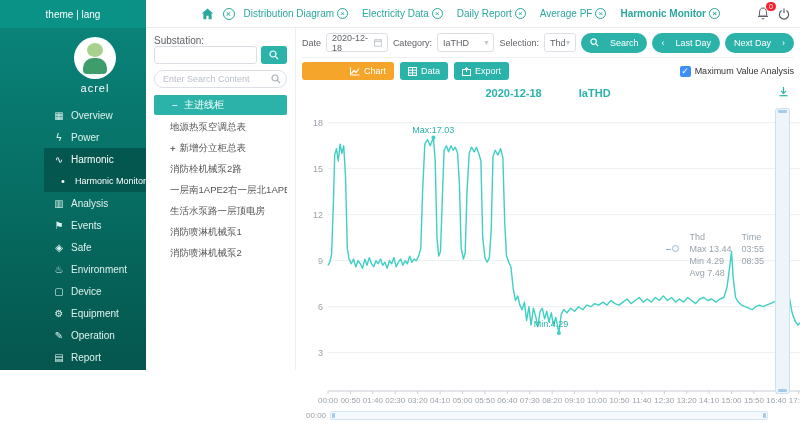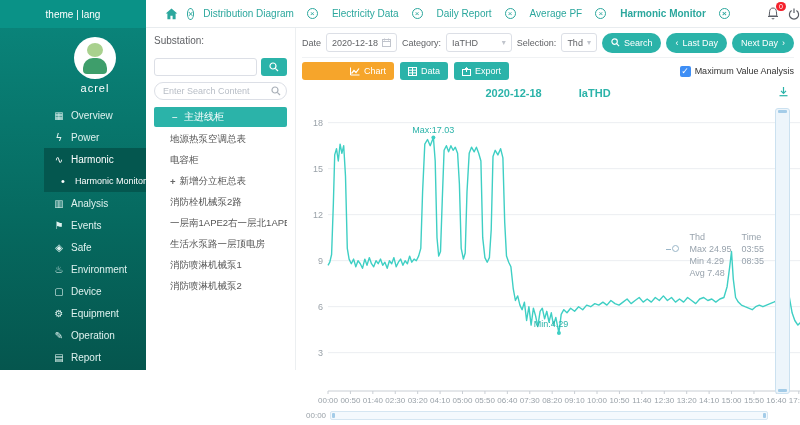--- a/index.html
+++ b/index.html
@@ -23,51 +23,51 @@
   .side-item.sub { font-size:9px; padding-left:13px; }
   .side-item.sub .side-icon { font-size:11px; }
 
   
   .right-col { flex:1; min-width:0; display:flex; flex-direction:column; }
   .topbar { height:28px; background:#fff; border-bottom:1px solid #E8ECEF; display:flex; align-items:center; gap:9px; padding:0 10px; }
   .tb-spacer { flex:1; }
   .icon-btn { display:flex; align-items:center; cursor:pointer; }
   .circle-x { width:12px; height:12px; border:1px solid #2BA79D; border-radius:50%; color:#2BA79D; font-size:9px; line-height:10px; text-align:center; cursor:pointer; }
   .tabs { display:flex; gap:14px; margin-right:28px; }
-  .tab { display:flex; align-items:center; gap:13px; color:#2BA79D; height:28px; cursor:pointer; white-space:nowrap; }
+  .tab { display:flex; align-items:center; gap:3px; color:#2BA79D; height:28px; cursor:pointer; white-space:nowrap; }
   .tab.active { font-weight:bold; }
   .tab-close { width:11px; height:11px; border:1px solid #2BA79D; border-radius:50%; font-size:8px; line-height:9px; text-align:center; }
   .bell-wrap { position:relative; cursor:pointer; }
   .badge { position:absolute; top:-5px; right:-7px; background:#F5222D; color:#fff; border-radius:7px; font-size:7px; line-height:9px; padding:0 3px; }
 
   .content { flex:1; min-height:0; display:flex; }
 
   
   .tree-panel { flex:0 0 150px; border-right:1px solid #ECEFF1; padding:7px 8px; overflow:hidden; }
-  .sub-label { color:#606266; margin-bottom:12px; }
+  .sub-label { color:#606266; margin-bottom:0; }
   .sub-row { display:flex; gap:4px; margin-bottom:6px; }
   .sub-input { flex:1; min-width:0; height:18px; border:1px solid #DCDFE6; border-radius:3px; padding:0 4px; font-size:9px; }
   .sub-search-btn { width:26px; height:18px; background:#2BB3A9; border:none; border-radius:3px; display:flex; align-items:center; justify-content:center; cursor:pointer; }
   .search-wrap { position:relative; margin-bottom:7px; }
   .search-input { width:100%; height:18px; border:1px solid #DCDFE6; border-radius:9px; padding:0 18px 0 8px; font-size:9px; }
   .search-input::placeholder { color:#B8BEC6; }
   .search-icon-abs { position:absolute; right:6px; top:4px; }
   .tree-root { height:20px; background:#2BB3A9; color:#fff; display:flex; align-items:center; gap:6px; padding-left:18px; border-radius:2px; cursor:pointer; margin-bottom:2px; }
   .tree-item { height:21px; display:flex; align-items:center; padding-left:16px; font-size:9.5px; color:#555; white-space:nowrap; cursor:pointer; overflow:hidden; }
   .tree-plus { margin-right:4px; font-weight:bold; color:#666; }
 
   
   .main { flex:1; min-width:0; display:flex; flex-direction:column; padding:0 6px; }
   .row1 { display:flex; align-items:center; gap:5px; height:30px; border-bottom:1px solid #F0F2F4; font-size:9px; flex:0 0 30px; }
   .lbl { color:#606266; white-space:nowrap; }
   .date-box { display:flex; align-items:center; justify-content:space-between; width:82px; height:19px; border:1px solid #DCDFE6; border-radius:3px; padding:0 5px; color:#606266; cursor:pointer; }
   .select-box { display:flex; align-items:center; justify-content:space-between; height:19px; border:1px solid #DCDFE6; border-radius:3px; padding:0 5px; color:#606266; cursor:pointer; }
   .sel-cat { width:76px; } .sel-small { width:40px; }
   .caret { color:#C0C4CC; font-size:8px; }
-  .pill { display:flex; align-items:center; gap:4px; background:#2BB3A9; color:#fff; border:none; border-radius:10px; height:20px; padding:0 9px; font-size:9px; cursor:pointer; white-space:nowrap; }
+  .pill { display:flex; align-items:center; gap:11px; background:#2BB3A9; color:#fff; border:none; border-radius:10px; height:20px; padding:0 9px; font-size:9px; cursor:pointer; white-space:nowrap; }
   .row2 { display:flex; align-items:center; gap:6px; height:26px; flex:0 0 26px; }
   .btn-sq { display:flex; align-items:center; gap:4px; color:#fff; border:none; border-radius:3px; height:18px; padding:0 8px; font-size:9px; cursor:pointer; }
   .btn-chart { background:#F6A52B;padding-left:48px; }
   .btn-data,.btn-export { background:#2BB3A9; }
   .chk-wrap { margin-left:auto; display:flex; align-items:center; gap:4px; font-size:9px; color:#333; cursor:pointer; white-space:nowrap; }
   .chk { width:11px; height:11px; background:#3E8EF5; border-radius:2px; color:#fff; font-size:9px; line-height:11px; text-align:center; }
 
   
   .chart-card { flex:1; position:relative; padding-top:3px; }
   .chart-title { text-align:center; font-size:11px; font-weight:bold; color:#2BB3A9; height:16px; }
@@ -225,23 +225,20 @@
               </svg>
           </span>
         </div>
         <div class="tree">
           <div class="tree-root">
               <span>−</span>
               <span>主进线柜</span>
             </div>
           <div class="tree-item">
               <span>地源热泵空调总表</span>
-            </div>
-          <div class="tree-item">
-              <span>电容柜</span>
             </div>
           <div class="tree-item">
               <span class="tree-plus">+</span>
               <span>新增分立柜总表</span>
             </div>
           <div class="tree-item">
               <span>消防栓机械泵2路</span>
             </div>
           <div class="tree-item">
               <span>一层南1APE2右一层北1APE1左</span>
@@ -408,21 +405,21 @@
             </svg>
           <div class="vzoom">
             <div class="vz-handle vz-top"></div>
             <div class="vz-handle vz-bottom"></div>
           </div>
           <div class="tooltip">
             <span class="tt-marker"></span>
             <div class="tt-grid">
               <span>Thd</span>
                 <span>Time</span>
-              <span>Max 24.95</span>
+              <span>Max 13.44</span>
                 <span>03:55</span>
               <span>Min 4.29</span>
                 <span>08:35</span>
               <span>Avg 7.48</span>
                 <span></span>
             </div>
           </div>
           <div class="hzoom">
             <span class="hz-label">00:00</span>
             <div class="hz-track">

